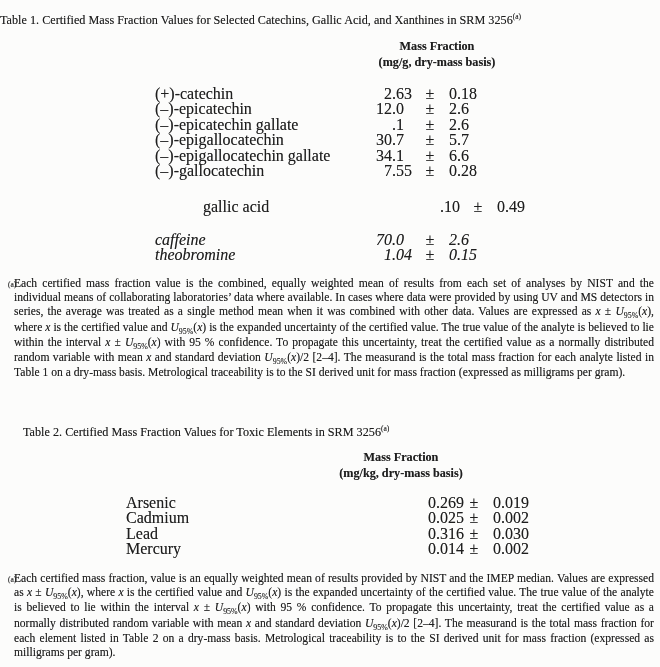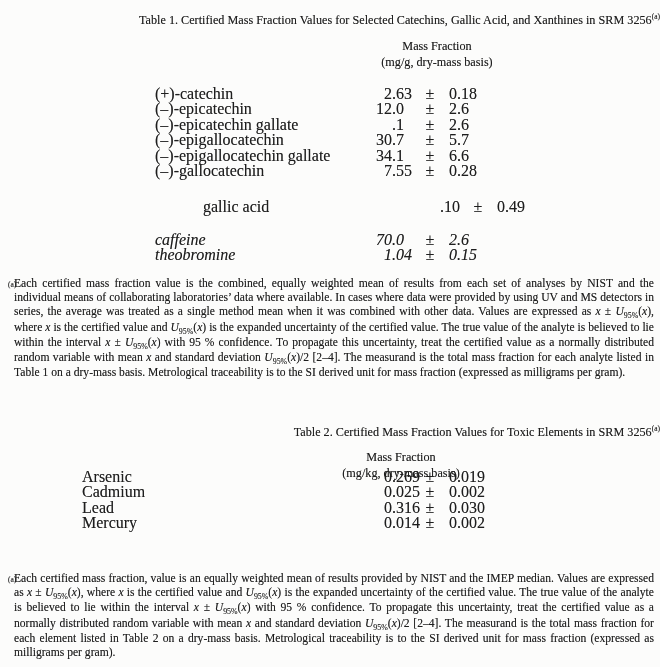--- a/index.html
+++ b/index.html
@@ -5,35 +5,35 @@
   * { margin:0; padding:0; box-sizing:border-box; }
   html,body { background:#ffffff; }
   .page {
     position:relative; width:660px; height:667px;
     background:#fcfcfb; color:#1e1e1e;
     font-family:"Liberation Serif", serif;
     text-shadow: 0 0 .6px rgba(40,40,40,.5);
     overflow:hidden;
   }
   .t-title {
-    position:absolute; left:0; width:660px; text-align:right;
+    position:absolute; left:0; width:660px; text-align:left;
     font-size:12.2px; white-space:nowrap;
   }
   #t1-title { top:12px; }
-  #t2-title { top:424px; }
+  #t2-title { top:424px;padding-left:23px; }
   .t-title sup { font-size:7.5px; }
   .t-header {
     position:absolute; transform:translateX(-50%);
-    text-align:center; font-size:12.2px; line-height:15.5px; white-space:nowrap;
+    text-align:center; font-size:12.2px; line-height:15.5px; white-space:nowrap;font-weight:bold;
   }
   #t1-header { left:437px; top:39px; }
   #t2-header { left:401px; top:450px; }
   .rows { position:absolute; left:0; width:660px; font-size:16px; }
   #t1-rows { top:86px; }
-  #t2-rows { top:469px; }
+  #t2-rows { top:495px;padding-left:44px; }
   .row { position:relative; height:15.4px; line-height:15.4px; }
   .row span { position:absolute; top:0; white-space:nowrap; }
   .t1 .name { left:155px; }
   .t2 .name { left:82px; }
   .vint  { left:0;   width:392px; text-align:right; }
   .vfrac { left:392px; }
   .pm    { left:421px; width:18px; text-align:center; }
   .uint  { left:392px; width:65px; text-align:right; }
   .ufrac { left:457px; }
   .group:nth-child(2) { margin-top:21px;margin-left:48px; }

